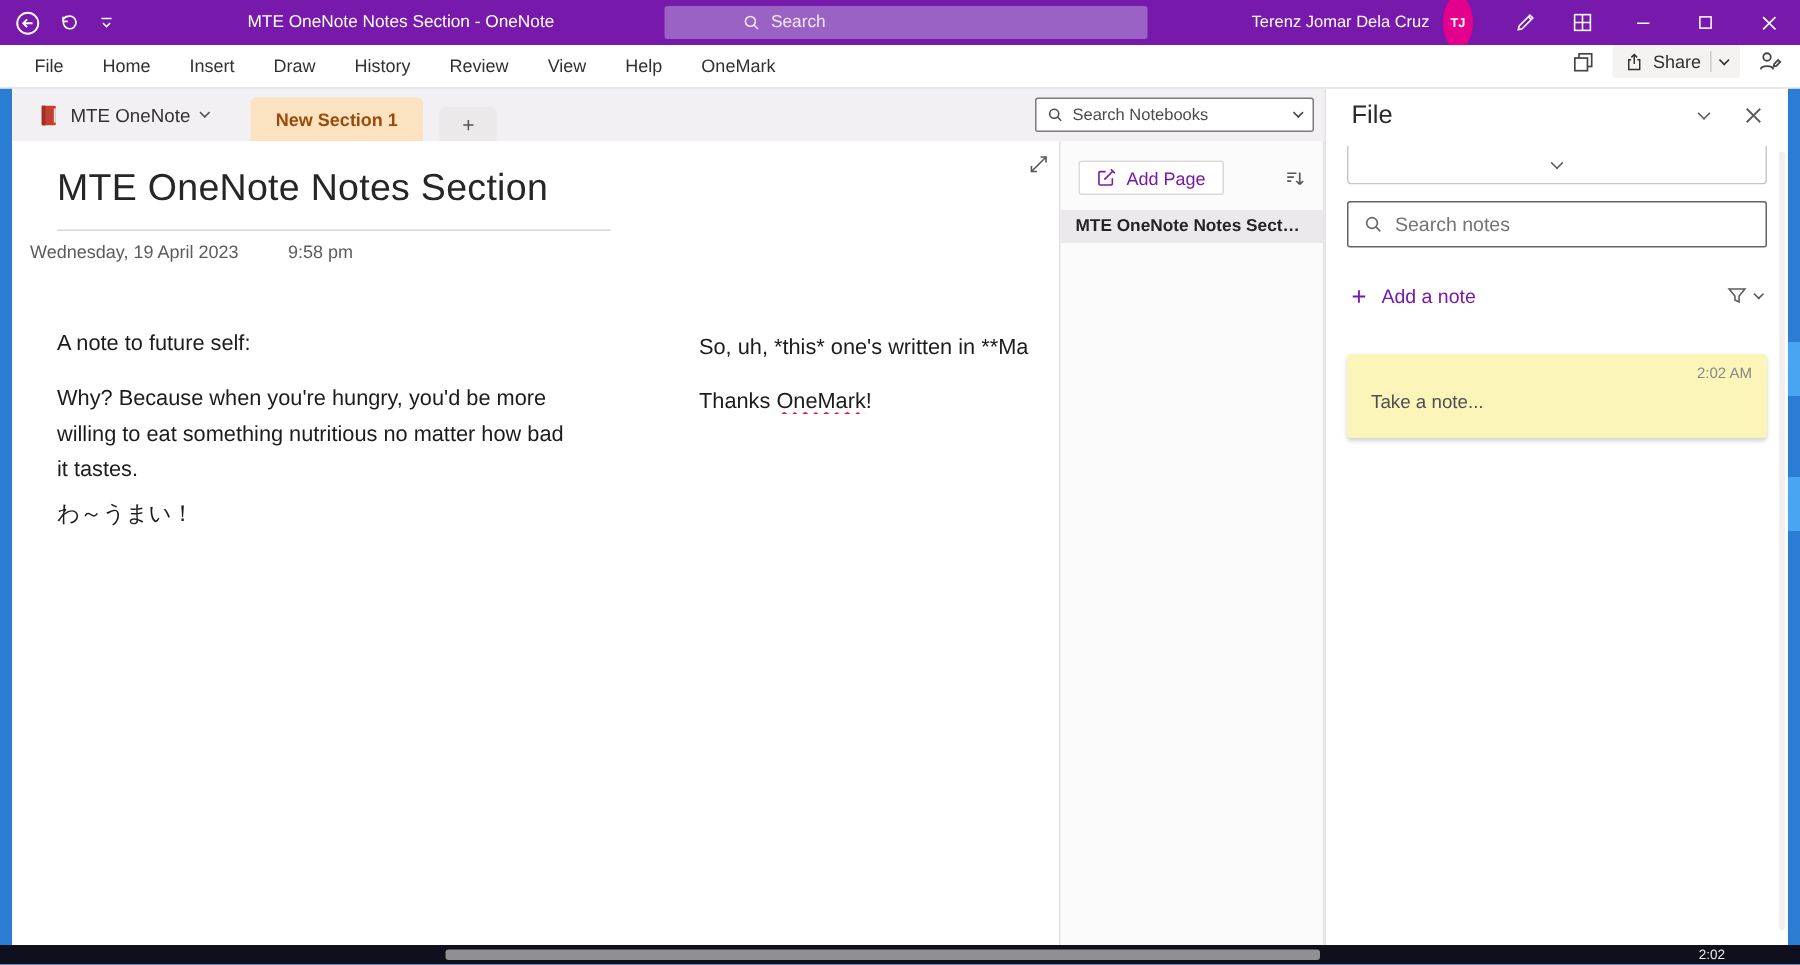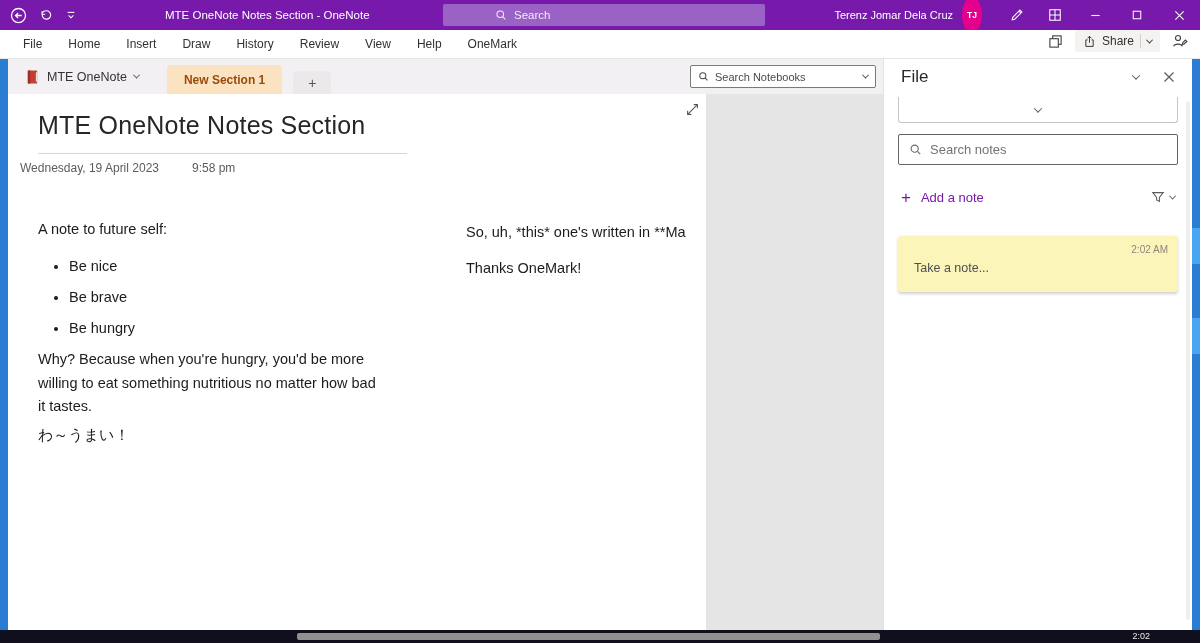--- a/index.html
+++ b/index.html
@@ -246,34 +246,51 @@
               <path d="M2 9.5V14h4.5"></path>
             </svg>
         </span>
         <h1 class="page-title">MTE OneNote Notes Section</h1>
         <div class="page-meta">
           <span>Wednesday, 19 April 2023</span>
           <span>9:58 pm</span>
         </div>
         <div class="note-body">
           <p class="intro">A note to future self:</p>
-          <ul>
-            <li>Be nice</li>
-            <li>Be brave</li>
-            <li>Be hungry</li>
-          </ul>
           <p class="para">Why? Because when you're hungry, you'd be more willing to eat something nutritious no matter how bad it tastes.</p>
           <p class="cheer">わ～うまい！</p>
         </div>
         <div class="side-note">
           <p class="l1">So, uh, *this* one's written in **Ma</p>
           <p class="l2"><span>Thanks </span><span class="misspelled">OneMark</span><span>!</span></p>
         </div>
       </div>
 
+      <div class="pagelist">
+        <div class="pl-toolbar">
+          <span class="add-page">
+            <span>
+              <svg width="13" height="13" viewBox="0 0 16 16" fill="none" stroke="currentColor" stroke-width="1.3">
+                  <path d="M13 8.5V13a1 1 0 0 1-1 1H3a1 1 0 0 1-1-1V4a1 1 0 0 1 1-1h4.5"></path>
+                  <path d="m6.5 9.5 7-7M11.8 1 15 4.2"></path>
+                </svg>
+            </span>
+            <span>Add Page</span>
+          </span>
+          <span class="sort-btn">
+            <svg width="14" height="14" viewBox="0 0 16 16" fill="none" stroke="currentColor" stroke-width="1.3">
+                <path d="M2.5 4h7M2.5 7h5M2.5 10h3"></path>
+                <path d="M12 3.5v9m0 0-2.6-2.6M12 12.5l2.6-2.6"></path>
+              </svg>
+          </span>
+        </div>
+        <div class="pl-items">
+          <div class="pl-item">MTE OneNote Notes Sect…</div>
+        </div>
+      </div>
 
     </div>
   </div>
 
   <div class="feed">
     <div class="feed-head">
       <span class="feed-title">File</span>
       <span class="feed-head-right">
         <span class="chev"></span>
         <span>

